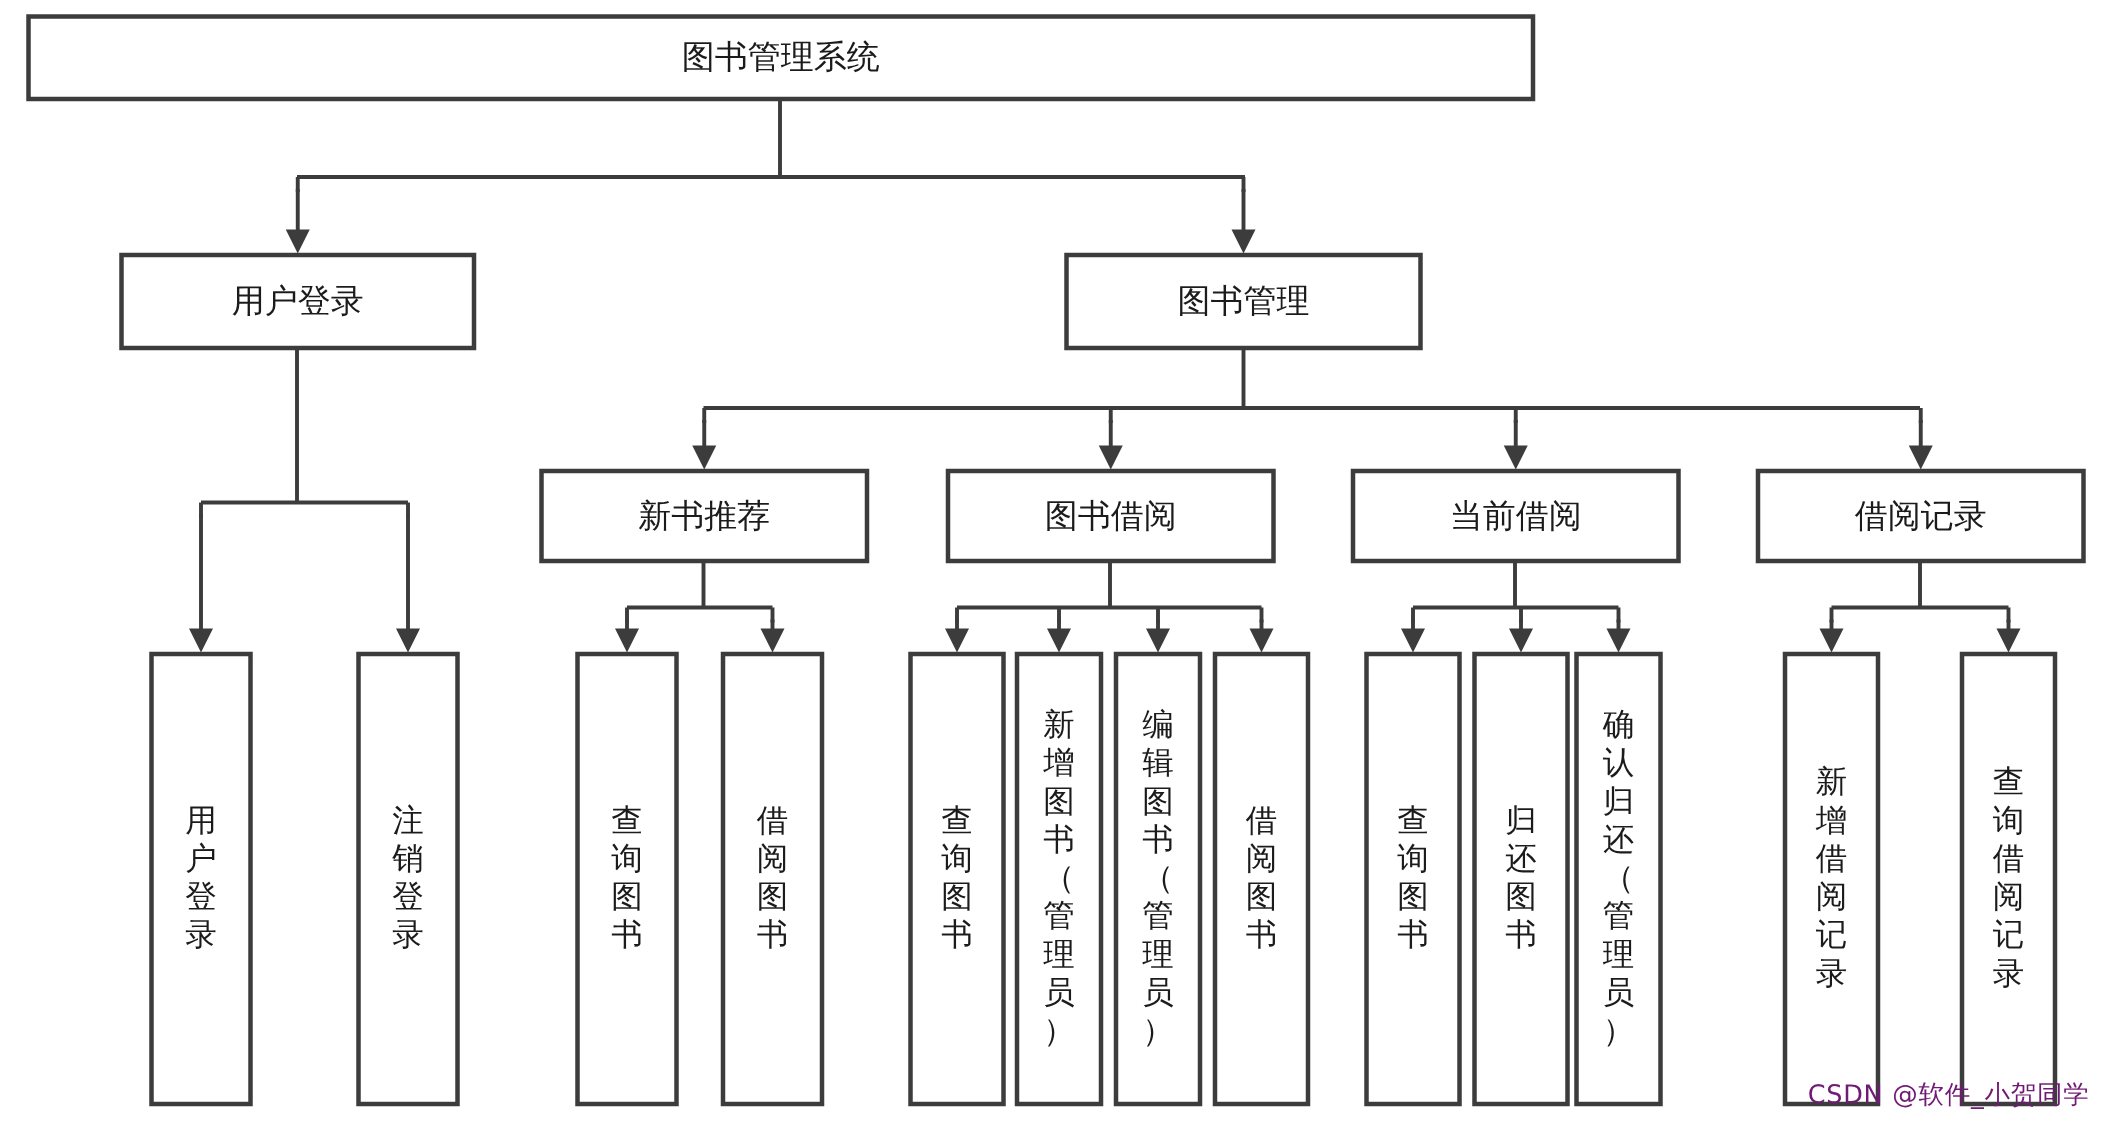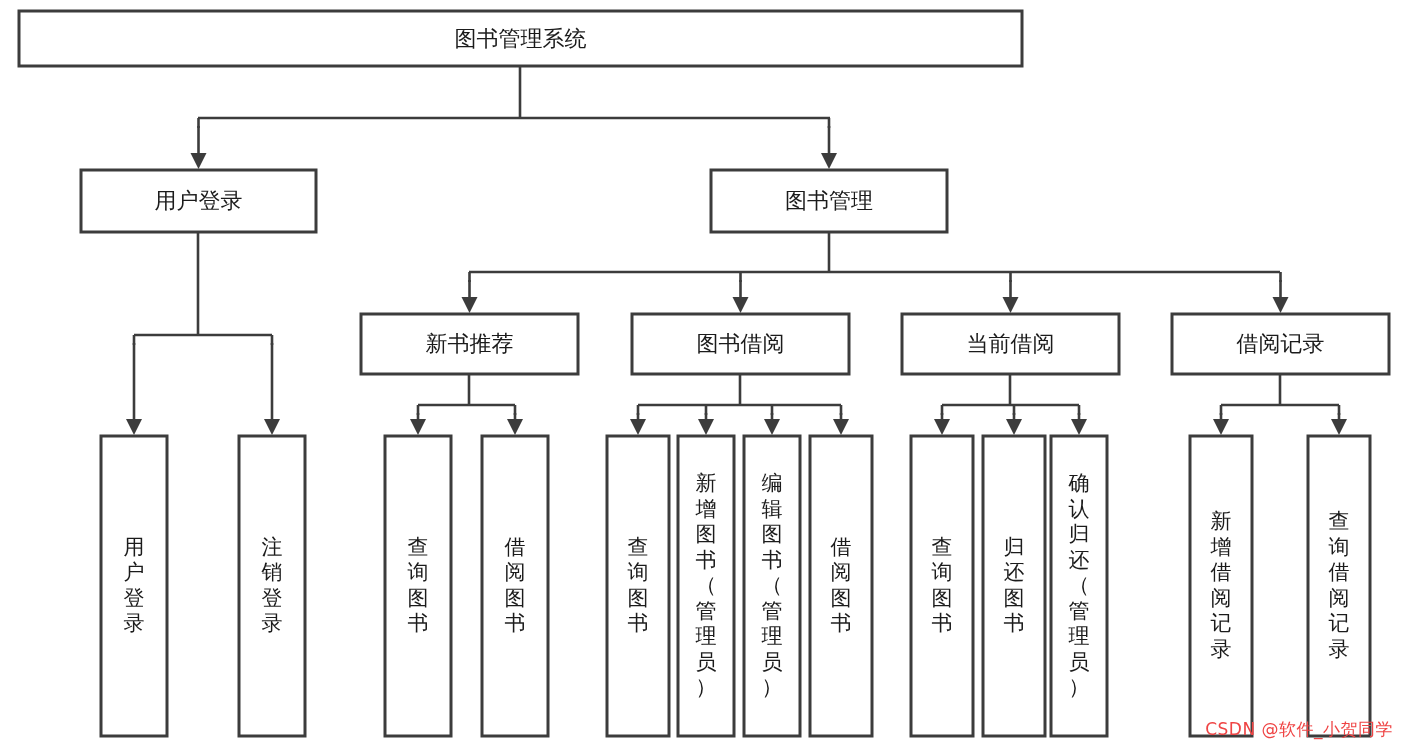--- a/index.html
+++ b/index.html
@@ -51,21 +51,21 @@
     text-anchor: middle;
     dominant-baseline: middle;
   }
   .node-label.vertical {
     font-size: 21px;
   }
   .watermark-text {
     position: absolute;
     right: 12px;
     bottom: 6px;
-    color: #ef4444;
+    color: #701a75;
     font-size: 17px;
     font-family: "DejaVu Sans", "Liberation Sans", sans-serif;
     letter-spacing: 0.5px;
     white-space: nowrap;
     user-select: none;
   }
 </style>
 </head>
 <body>
 

